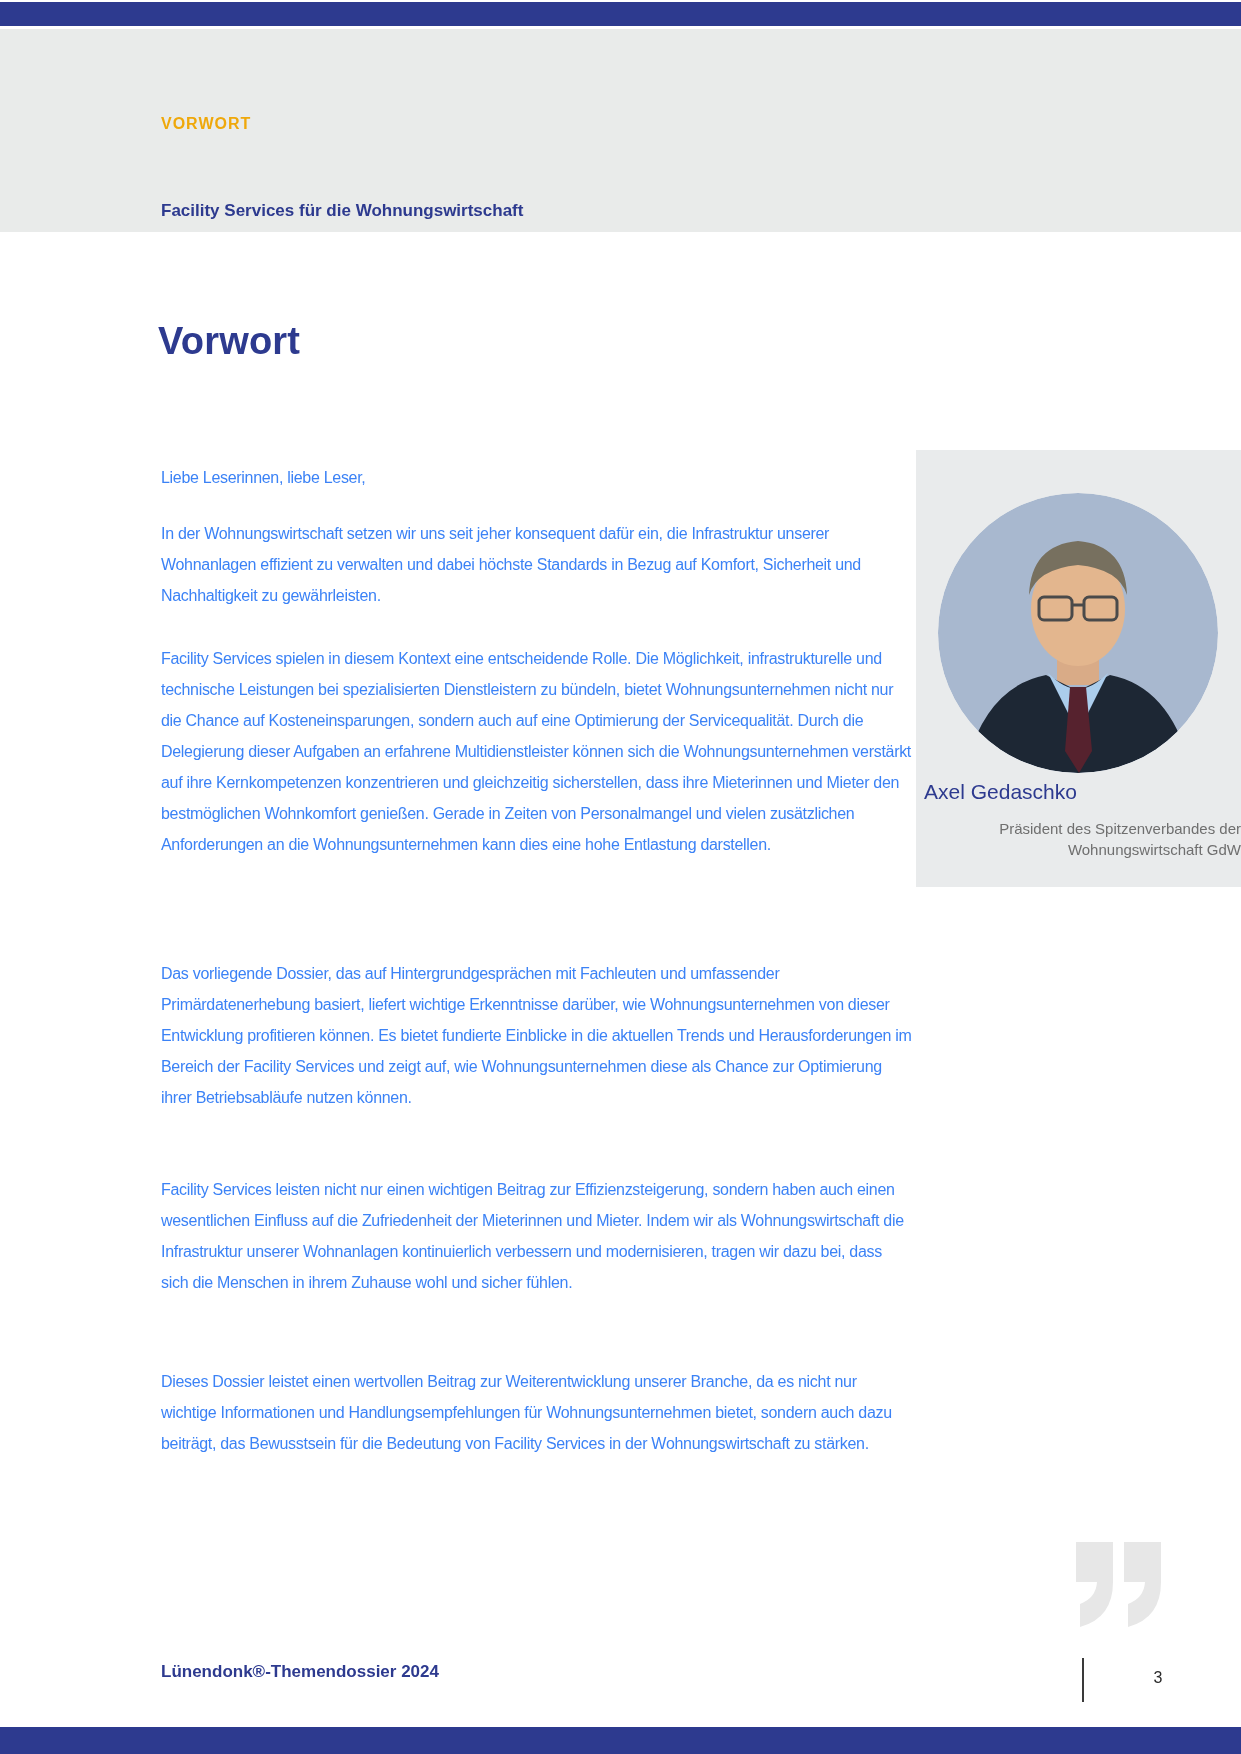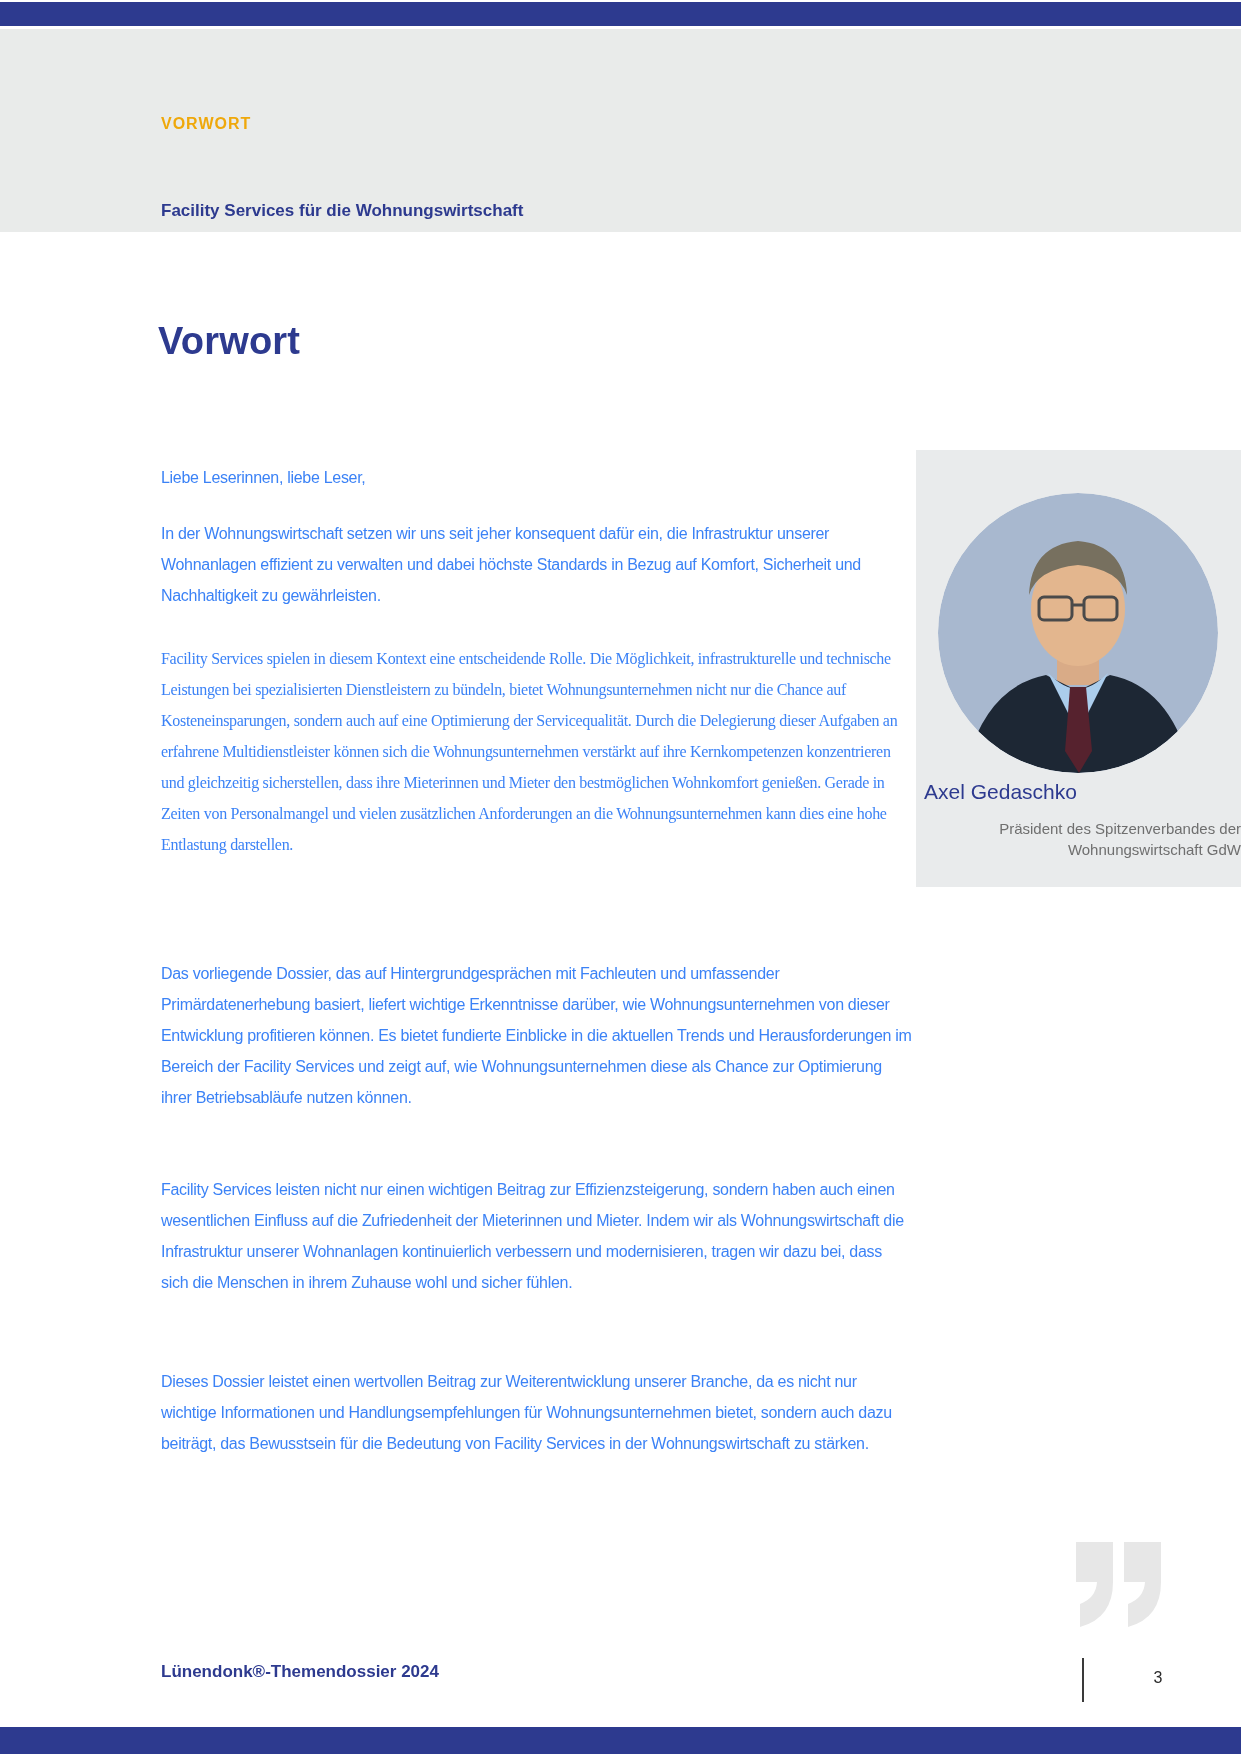--- a/index.html
+++ b/index.html
@@ -64,21 +64,21 @@
   .body-col p {
     position: absolute; left: 0;
     width: 752px;
     font-size: 16px;
     line-height: 31px;
     letter-spacing: -0.3px;
     color: #3b82f6;
   }
   .p0 { top: 462px; }
   .p1 { top: 518px; }
-  .p2 { top: 643px; font-family: Liberation Serif, serif; }
+  .p2 { top: 643px; }
   .p3 { top: 958px; }
   .p4 { top: 1174px; }
   .p5 { top: 1366px; }
 
   
   .author-card {
     position: absolute; left: 916px; top: 450px;
     width: 325px; height: 437px;
     background: #e9ebec;
   }

